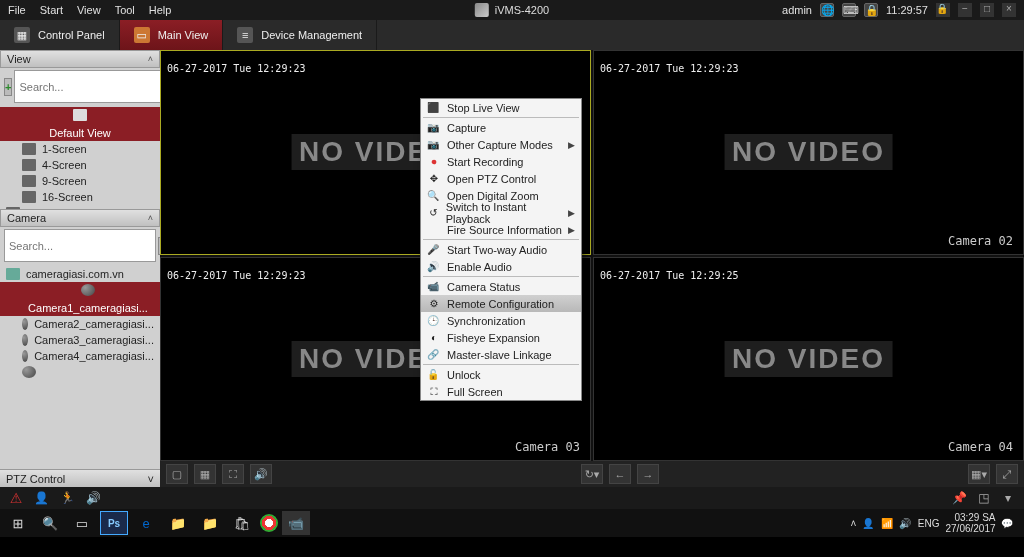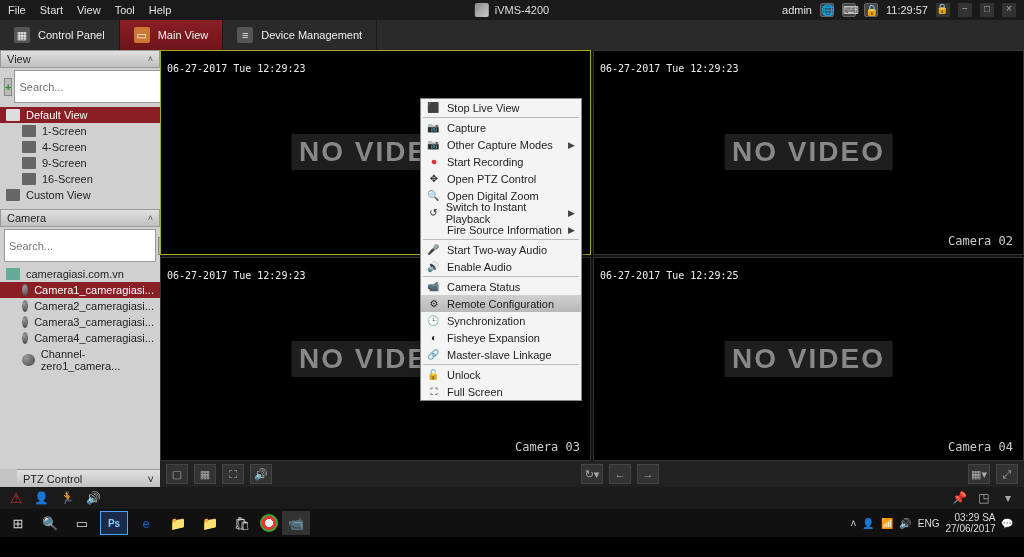--- a/index.html
+++ b/index.html
@@ -26,28 +26,28 @@
 .left { width:160px; background:#c4c4c4; display:flex; flex-direction:column; }
 .panel-hdr { height:18px; background:linear-gradient(#e0e0e0,#c0c0c0); border:1px solid #999; display:flex; align-items:center; justify-content:space-between; padding:0 6px; font-size:11px; color:#222; }
 .panel-hdr .chev { font-size:9px; color:#555; }
 .search-row { display:flex; align-items:center; gap:2px; padding:2px 4px; background:#d0d0d0; }
 .search-row input { flex:1; height:33px; font-size:11px; padding:0 4px; border:1px solid #999; background:#fff; }
 .sm-ic { width:18px; height:18px; background:#bbb; border:1px solid #888; display:flex; align-items:center; justify-content:center; font-size:11px; cursor:pointer; }
 .add-ic { color:#2a8a2a; font-weight:bold; }
 
 .tree { flex:1; overflow:auto; background:#d0d0d0; padding:2px 0; }
 .tree-item { display:flex; align-items:center; gap:6px; padding:2px 6px; font-size:11px; color:#222; cursor:pointer; }
-.tree-item.selected { background:#8b1e25; color:#fff; }
+.tree-item.selected { background:#8b1e25; color:#fff;flex-direction:column; }
 .tree-item.indent1 { padding-left:22px; }
 .tree-item .ticn { width:14px; height:12px; background:#666; border-radius:1px; display:inline-block; }
 .tree-item.selected .ticn { background:#ddd; }
 .cam-ic { width:14px; height:12px; background:radial-gradient(circle at 30% 30%,#999,#444); border-radius:50%; }
 .host-ic { width:14px; height:12px; background:#6a9; border-radius:1px; }
 
-.ptz-hdr { height:18px; background:linear-gradient(#e0e0e0,#c0c0c0); border-top:1px solid #999; display:flex; align-items:center; justify-content:space-between; padding:0 6px; font-size:11px; color:#222;margin-left:17px; }
+.ptz-hdr { height:18px; background:linear-gradient(#e0e0e0,#c0c0c0); border-top:1px solid #999; display:flex; align-items:center; justify-content:space-between; padding:0 6px; font-size:11px; color:#222; }
 
 
 .grid-wrap { flex:1; background:#000; display:flex; flex-direction:column; }
 .grid { flex:1; display:grid; grid-template-columns:1fr 1fr; grid-template-rows:1fr 1fr; gap:2px; background:#111; position:relative; }
 .cell { background:#000; position:relative; border:1px solid #333; }
 .cell.active { border:1px solid #aa2; }
 .cell .ts { position:absolute; top:4px; left:6px; color:#eee; font-size:10px; font-family:monospace;margin-top:8px; }
 .cell .nv { position:absolute; top:50%; left:50%; transform:translate(-50%,-50%); color:#888; font-size:28px; font-weight:bold; letter-spacing:2px; background:rgba(60,60,60,0.5); padding:2px 8px; }
 .cell .cl { position:absolute; bottom:6px; right:10px; color:#ccc; font-size:12px; font-family:monospace; }
 
@@ -182,21 +182,20 @@
         <div class="tree-item indent1">
           <span class="cam-ic"></span>
           <span>Camera3_cameragiasi...</span>
         </div>
         <div class="tree-item indent1">
           <span class="cam-ic"></span>
           <span>Camera4_cameragiasi...</span>
         </div>
         <div class="tree-item indent1">
           <span class="cam-ic"></span>
-          <span>Channel-zero1_camera...</span>
         </div>
       </div>
 
     <div class="ptz-hdr">
         <span>PTZ Control</span>
         <span class="chev">˅</span>
       </div>
   </div>
 
   <div class="grid-wrap">

